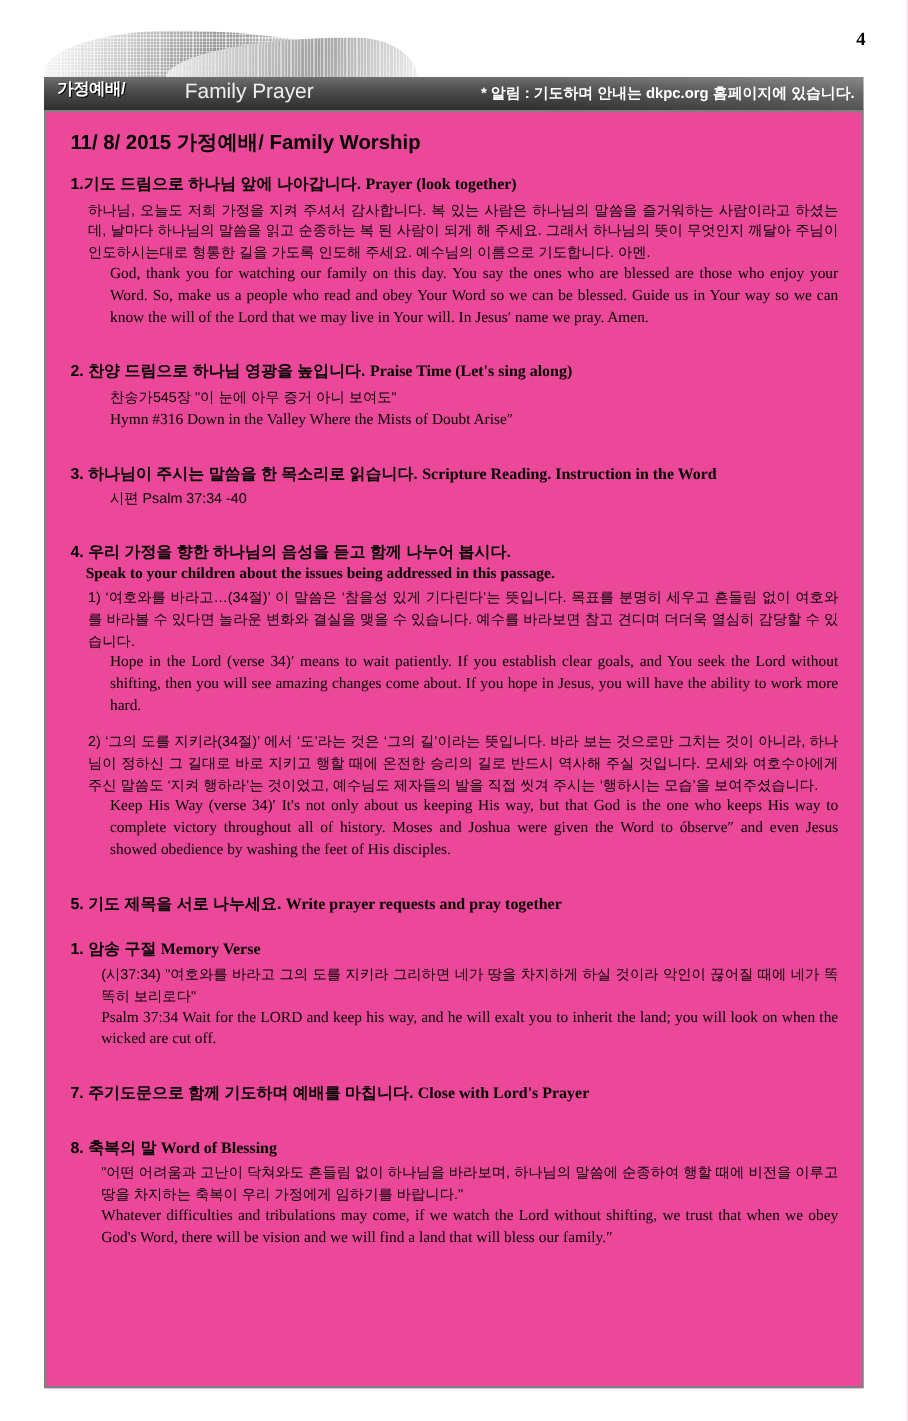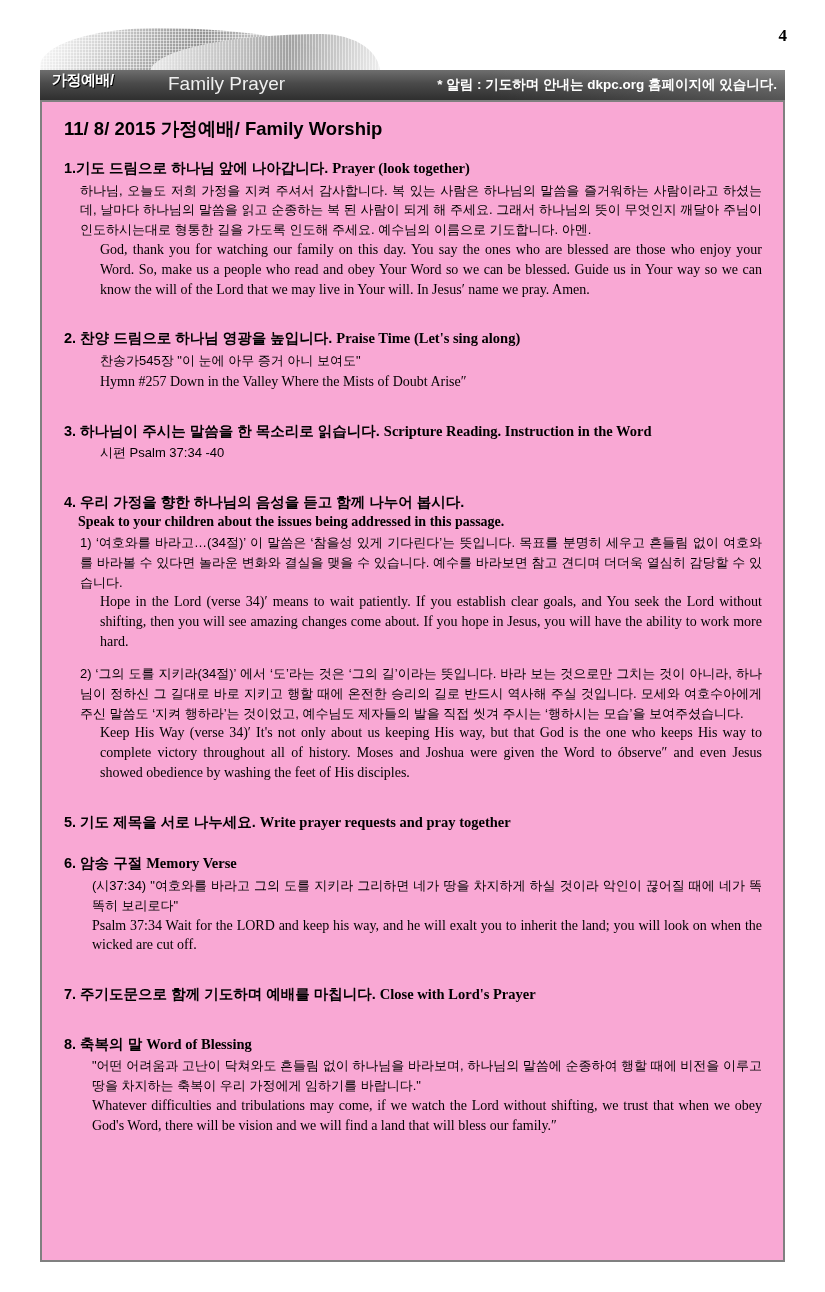--- a/index.html
+++ b/index.html
@@ -113,21 +113,21 @@
 
   
   .content-box {
     position: absolute;
     left: 40px;
     top: 100px;
     width: 745px;
     height: 1162px;
     border: 2px solid #808080;
     box-sizing: border-box;
-    background: #f9a8d4;
+    background: #ec4899;
   }
   .inner {
     position: absolute;
     left: 22px;
     top: 14px;
     width: 700px;
   }
 
   .doc-title {
     font-family: "Liberation Sans", sans-serif;
@@ -227,21 +227,21 @@
       </div>
 
       <div class="spacer-lg"></div>
 
       <div class="section">
         <div class="sec-head">
           <span>2. 찬양 드림으로 하나님 영광을 높입니다.</span>
           <span class="en">Praise Time (Let's sing along)</span>
         </div>
         <div class="line-ko">찬송가545장 "이 눈에 아무 증거 아니 보여도"</div>
-        <div class="line-en">Hymn #257   Down in the Valley Where the Mists of Doubt Arise″</div>
+        <div class="line-en">Hymn #316   Down in the Valley Where the Mists of Doubt Arise″</div>
       </div>
 
       <div class="spacer-lg"></div>
 
       <div class="section">
         <div class="sec-head">
           <span>3. 하나님이 주시는 말씀을 한 목소리로 읽습니다.</span>
           <span class="en">Scripture Reading.  Instruction in the Word</span>
         </div>
         <div class="line-ko">시편  Psalm 37:34 -40</div>
@@ -265,21 +265,21 @@
         <div class="sec-head">
           <span>5. 기도 제목을 서로 나누세요.</span>
           <span class="en">Write prayer requests and pray together</span>
         </div>
       </div>
 
       <div class="spacer-md"></div>
 
       <div class="section">
         <div class="sec-head">
-          <span>6. 암송 구절</span>
+          <span>1. 암송 구절</span>
           <span class="en">Memory Verse</span>
         </div>
         <div class="body-ko indentless">(시37:34)  "여호와를 바라고 그의 도를 지키라 그리하면 네가 땅을 차지하게 하실 것이라 악인이 끊어질 때에 네가 똑똑히 보리로다"</div>
         <div class="body-en indentless">Psalm 37:34  Wait for the LORD and keep his way, and he will exalt you to inherit the land; you will look on when the wicked are cut off.</div>
       </div>
 
       <div class="spacer-lg"></div>
 
       <div class="section">
         <div class="sec-head">

